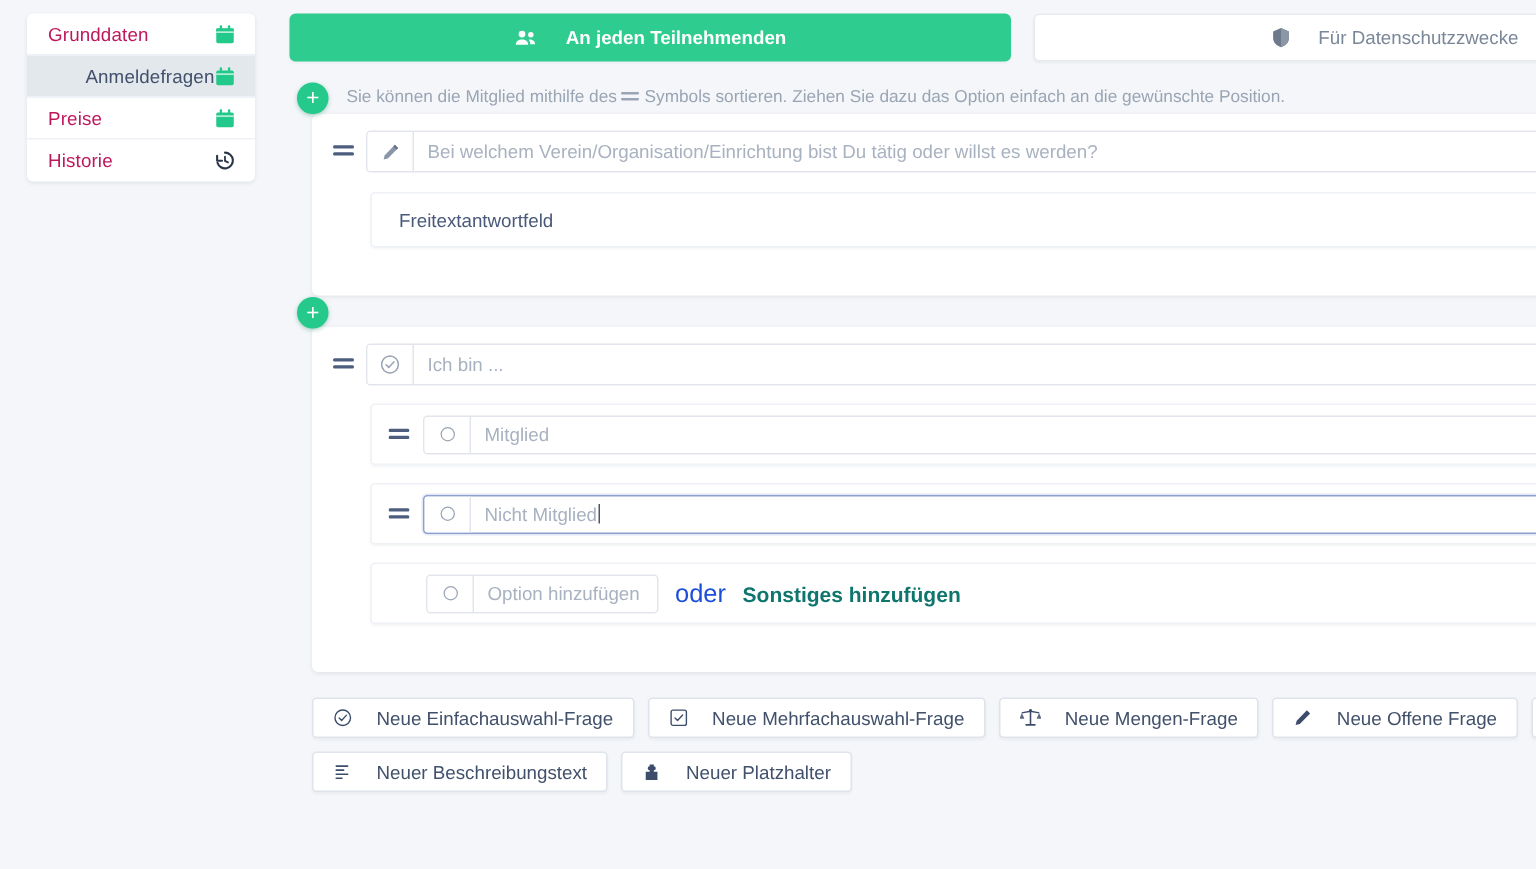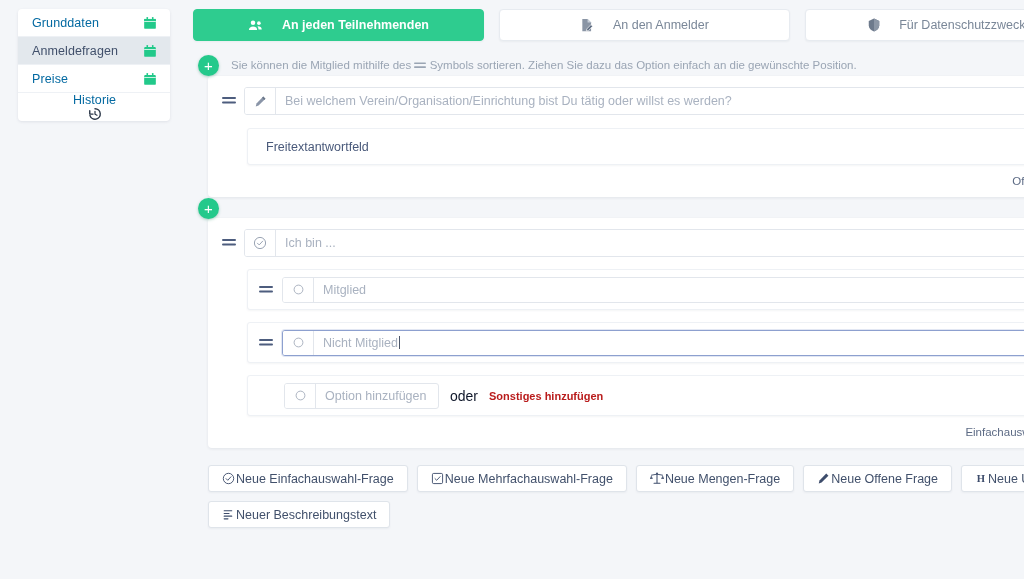--- a/index.html
+++ b/index.html
@@ -26,26 +26,26 @@
     background: #ffffff;
     border-radius: 4px;
     box-shadow: 0 1px 3px rgba(40,50,80,0.10);
     overflow: hidden;
   }
   .side-item {
     display: flex; align-items: center; justify-content: space-between;
     height: 28px;
     padding: 0 13px 0 14px;
     font-size: 12.5px;
-    color: #0369a1;
+    color: #be185d;
     border-bottom: 1px solid #eef1f5;
     cursor: pointer;
   }
-  .side-item:last-child { border-bottom: none; flex-direction: column; }
-  .side-item.active { background: #e3e8ed; color: #41506b; }
+  .side-item:last-child { border-bottom: none; }
+  .side-item.active { background: #e3e8ed; color: #41506b; justify-content: flex-end; }
   .side-label { white-space: nowrap; letter-spacing: .1px; }
   .side-ico { width: 14px; height: 14px; display:block; }
 
   
   .main {
     flex: 1;
     padding: 9px 32px 0 3px;
     position: relative;
   }
 
@@ -182,33 +182,33 @@
     background: #fff;
     border: 1px solid #eef1f5;
     border-radius: 3px;
     box-shadow: 0 1px 2px rgba(40,50,80,0.05);
     height: 41px;
     display: flex; align-items: center;
     padding: 0 13px 0 36px;
     gap: 11px;
   }
   .addrow .input-group { flex: 0 0 155px; height: 26px; }
-  .oder { color: #0f172a; font-size: 14px; }
-  .sonstiges { color: #b91c1c; font-weight: bold; font-size: 11px; cursor: pointer; }
+  .oder { color: #1d4ed8; font-size: 17px; }
+  .sonstiges { color: #0f766e; font-weight: bold; font-size: 14px; cursor: pointer; }
 
   
   .btnwrap { margin: 17px 0 0 15px; }
   .btnrow { display: flex; gap: 9px; margin-bottom: 9px; }
   .abtn {
     height: 27px;
     border: 1px solid #dfe4ea;
     border-radius: 3px;
     background: #fff;
     display: flex; align-items: center; justify-content: center;
-    gap: 1px;
+    gap: 16px;
     padding: 0 13px;
     font-size: 12.5px;
     color: #41506b;
     cursor: pointer;
     white-space: nowrap;
     box-shadow: 0 1px 2px rgba(40,50,80,0.05);
   }
   .abtn svg { display:block; flex: 0 0 auto; }
 </style>
 </head>
@@ -282,30 +282,20 @@
           <svg width="15" height="13" viewBox="0 0 24 20">
               <circle cx="8" cy="5.5" r="3.6" fill="#ffffff"></circle>
               <circle cx="17.4" cy="6.2" r="2.9" fill="#ffffff"></circle>
               <path d="M1.4 17c0-3.7 3-5.6 6.6-5.6s6.6 1.9 6.6 5.6z" fill="#ffffff"></path>
               <path d="M16 11.2c3.2 0 6 1.6 6 5.1h-5.2c0-2-.5-3.6-1.6-4.8z" fill="#ffffff"></path>
             </svg>
         </span>
         <span>An jeden Teilnehmenden</span>
       </div>
 
-      <div class="tab">
-        <span>
-          <svg width="14" height="14" viewBox="0 0 24 24">
-              <path d="M4 1.5h9l6 6v15H4z" fill="#8a95a5"></path>
-              <path d="M13 1.5 L19 7.5 H13z" fill="#c9d0da"></path>
-              <path d="M18.8 11.4 L21.6 14.2 L14.2 21.6 L10.8 22.3 L11.6 18.9z" fill="#5d6b80" stroke="#ffffff" stroke-width="1.1" stroke-linejoin="round"></path>
-            </svg>
-        </span>
-        <span>An den Anmelder</span>
-      </div>
 
       <div class="tab">
         <span>
           <svg width="12" height="14" viewBox="0 0 20 24">
               <path d="M10 1 L19 5 v7.5c0 5.4-4.1 9-9 10.5C5.1 21.5 1 17.9 1 12.5V5z" fill="#6d7a8c"></path>
               <path d="M10 1 L19 5 v7.5c0 5.4-4.1 9-9 10.5z" fill="#8c97a6"></path>
             </svg>
         </span>
         <span>Für Datenschutzzwecke</span>
       </div>
@@ -500,18 +490,26 @@
             <svg width="13" height="13" viewBox="0 0 24 24">
                 <rect x="3" y="4" width="16" height="2" rx="1" fill="#3d4c6b"></rect>
                 <rect x="3" y="9" width="11" height="2" rx="1" fill="#3d4c6b"></rect>
                 <rect x="3" y="14" width="16" height="2" rx="1" fill="#3d4c6b"></rect>
                 <rect x="3" y="19" width="9" height="2" rx="1" fill="#3d4c6b"></rect>
               </svg>
           </span>
           <span>Neuer Beschreibungstext</span>
         </div>
 
+        <div class="abtn">
+          <span>
+            <svg width="13" height="13" viewBox="0 0 24 24">
+                <path d="M9.4 3.2h5.2v2.1a2.4 2.4 0 1 1 0 4.8V12h4.4v10.2H4.6V12h4.8V10.1a2.4 2.4 0 1 1 0-4.8z" fill="#3d4c6b"></path>
+              </svg>
+          </span>
+          <span>Neuer Platzhalter</span>
+        </div>
 
       </div>
     </div>
 
   </div>
 </div>
 
 </body></html>

